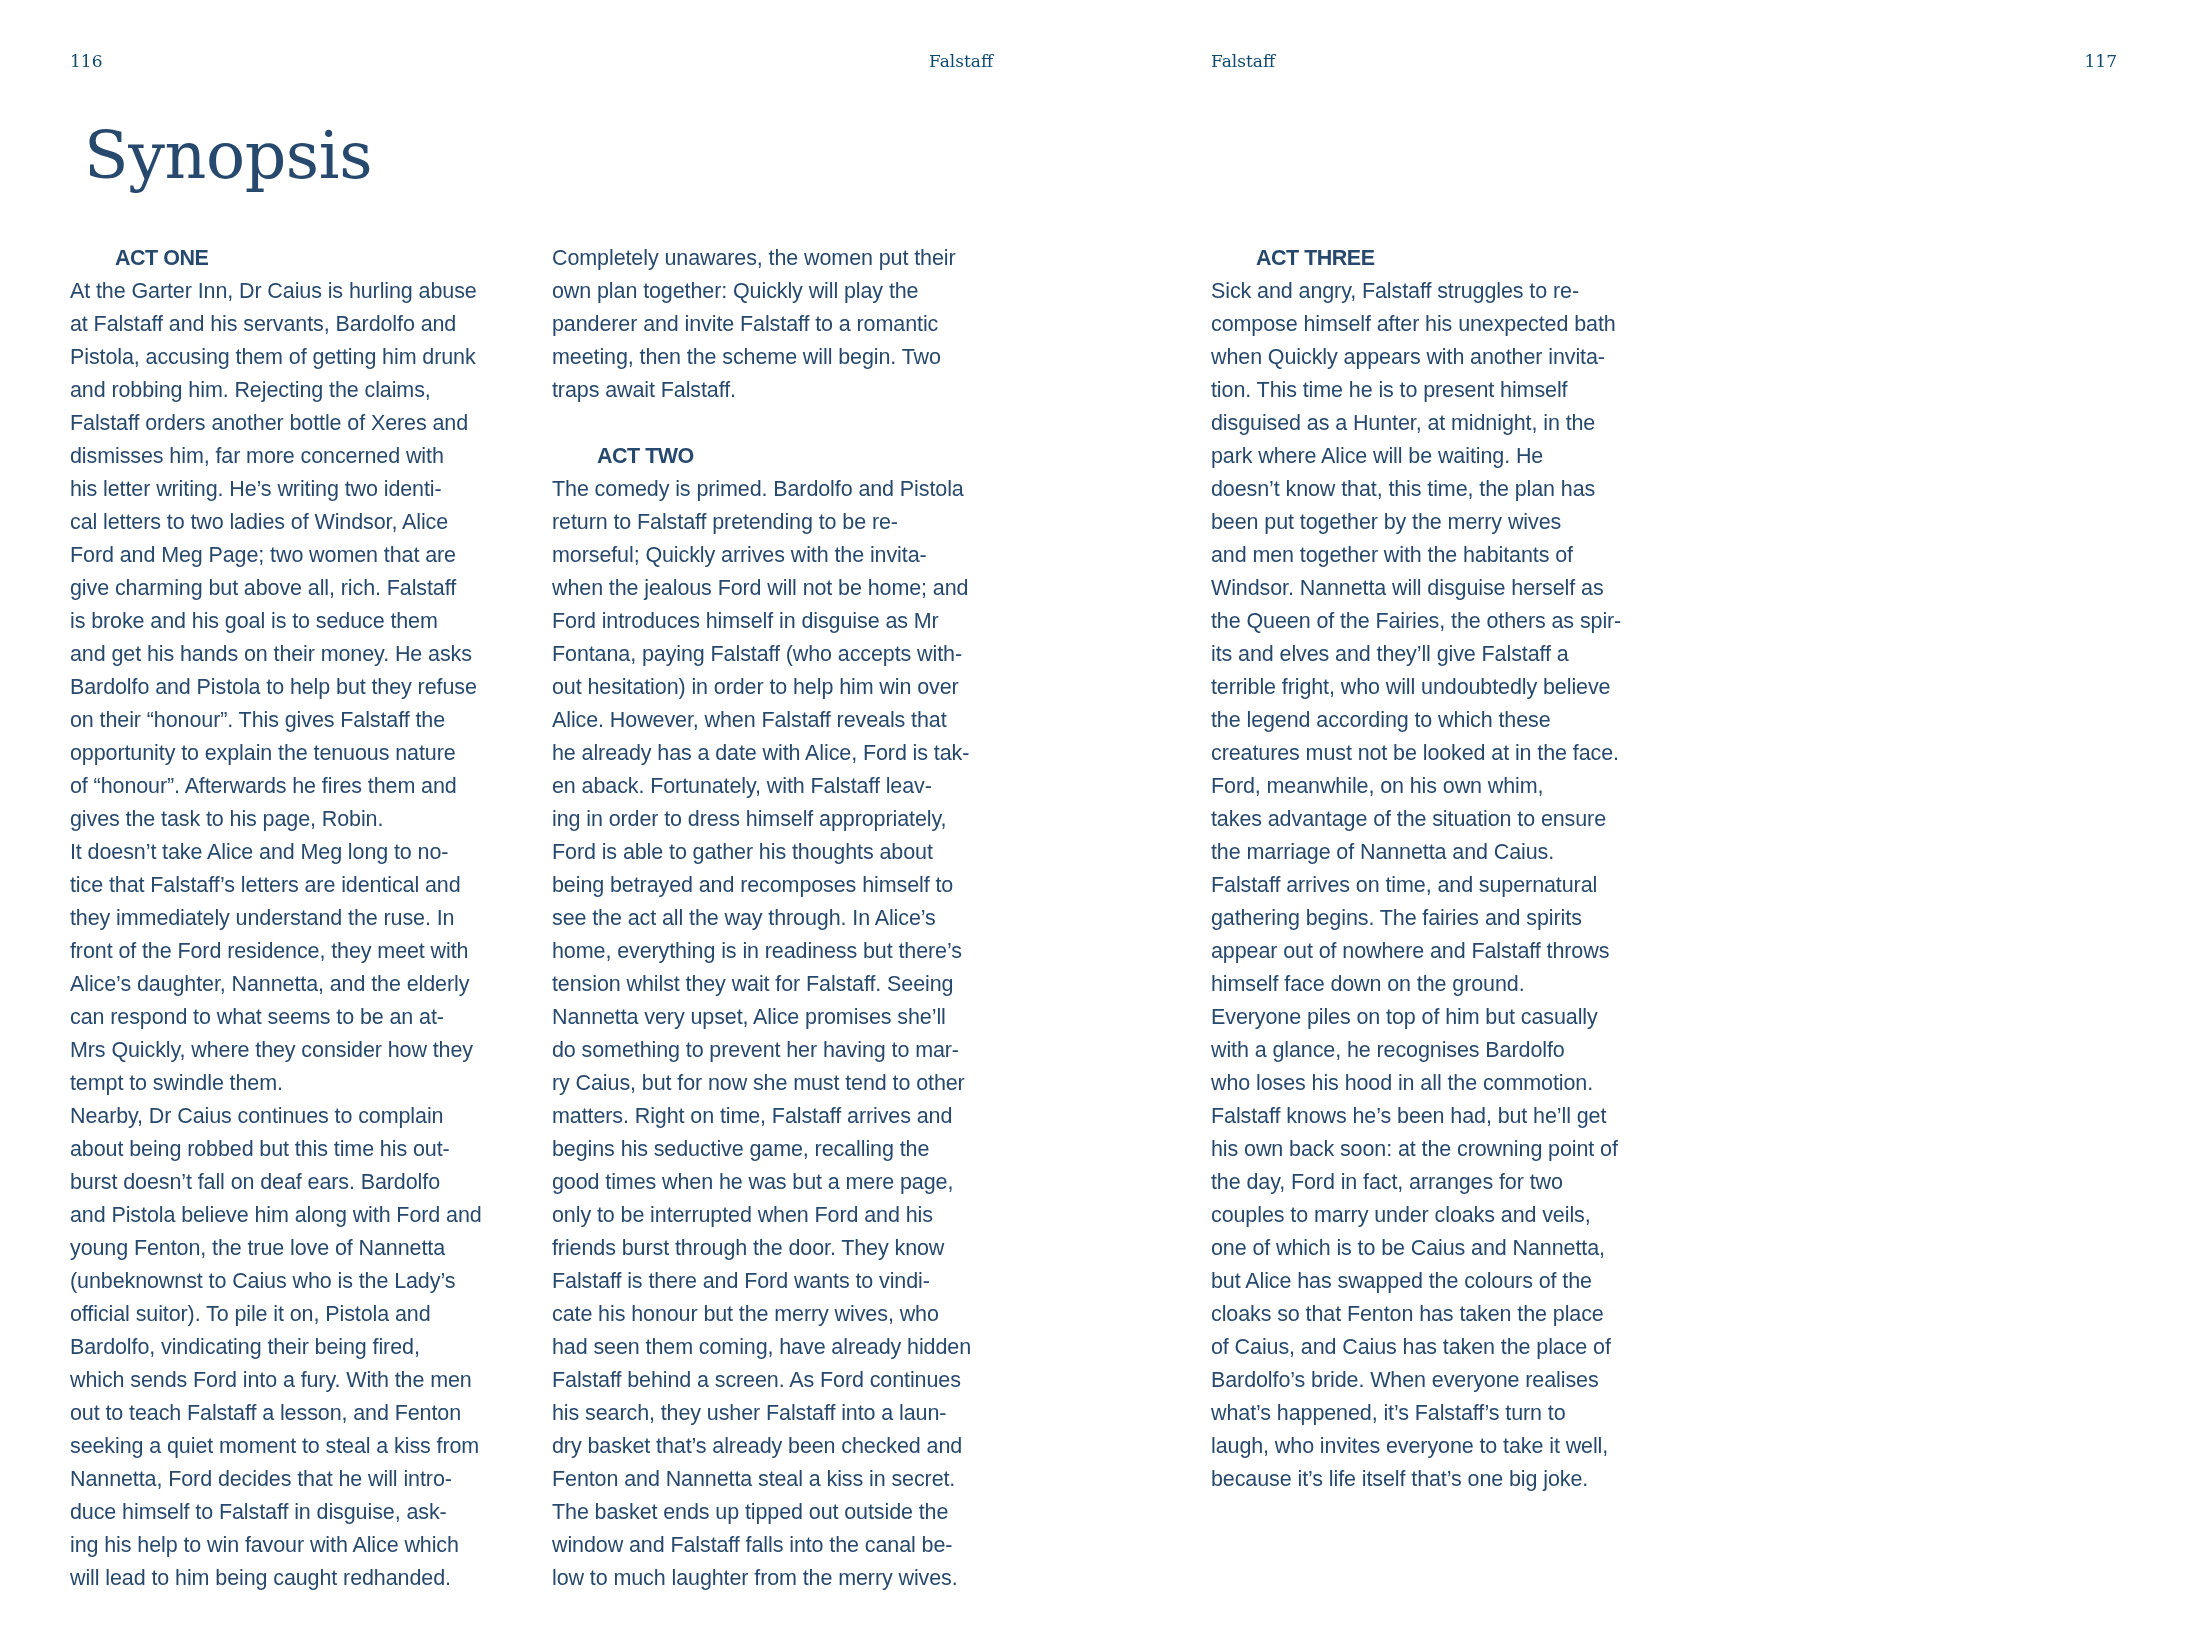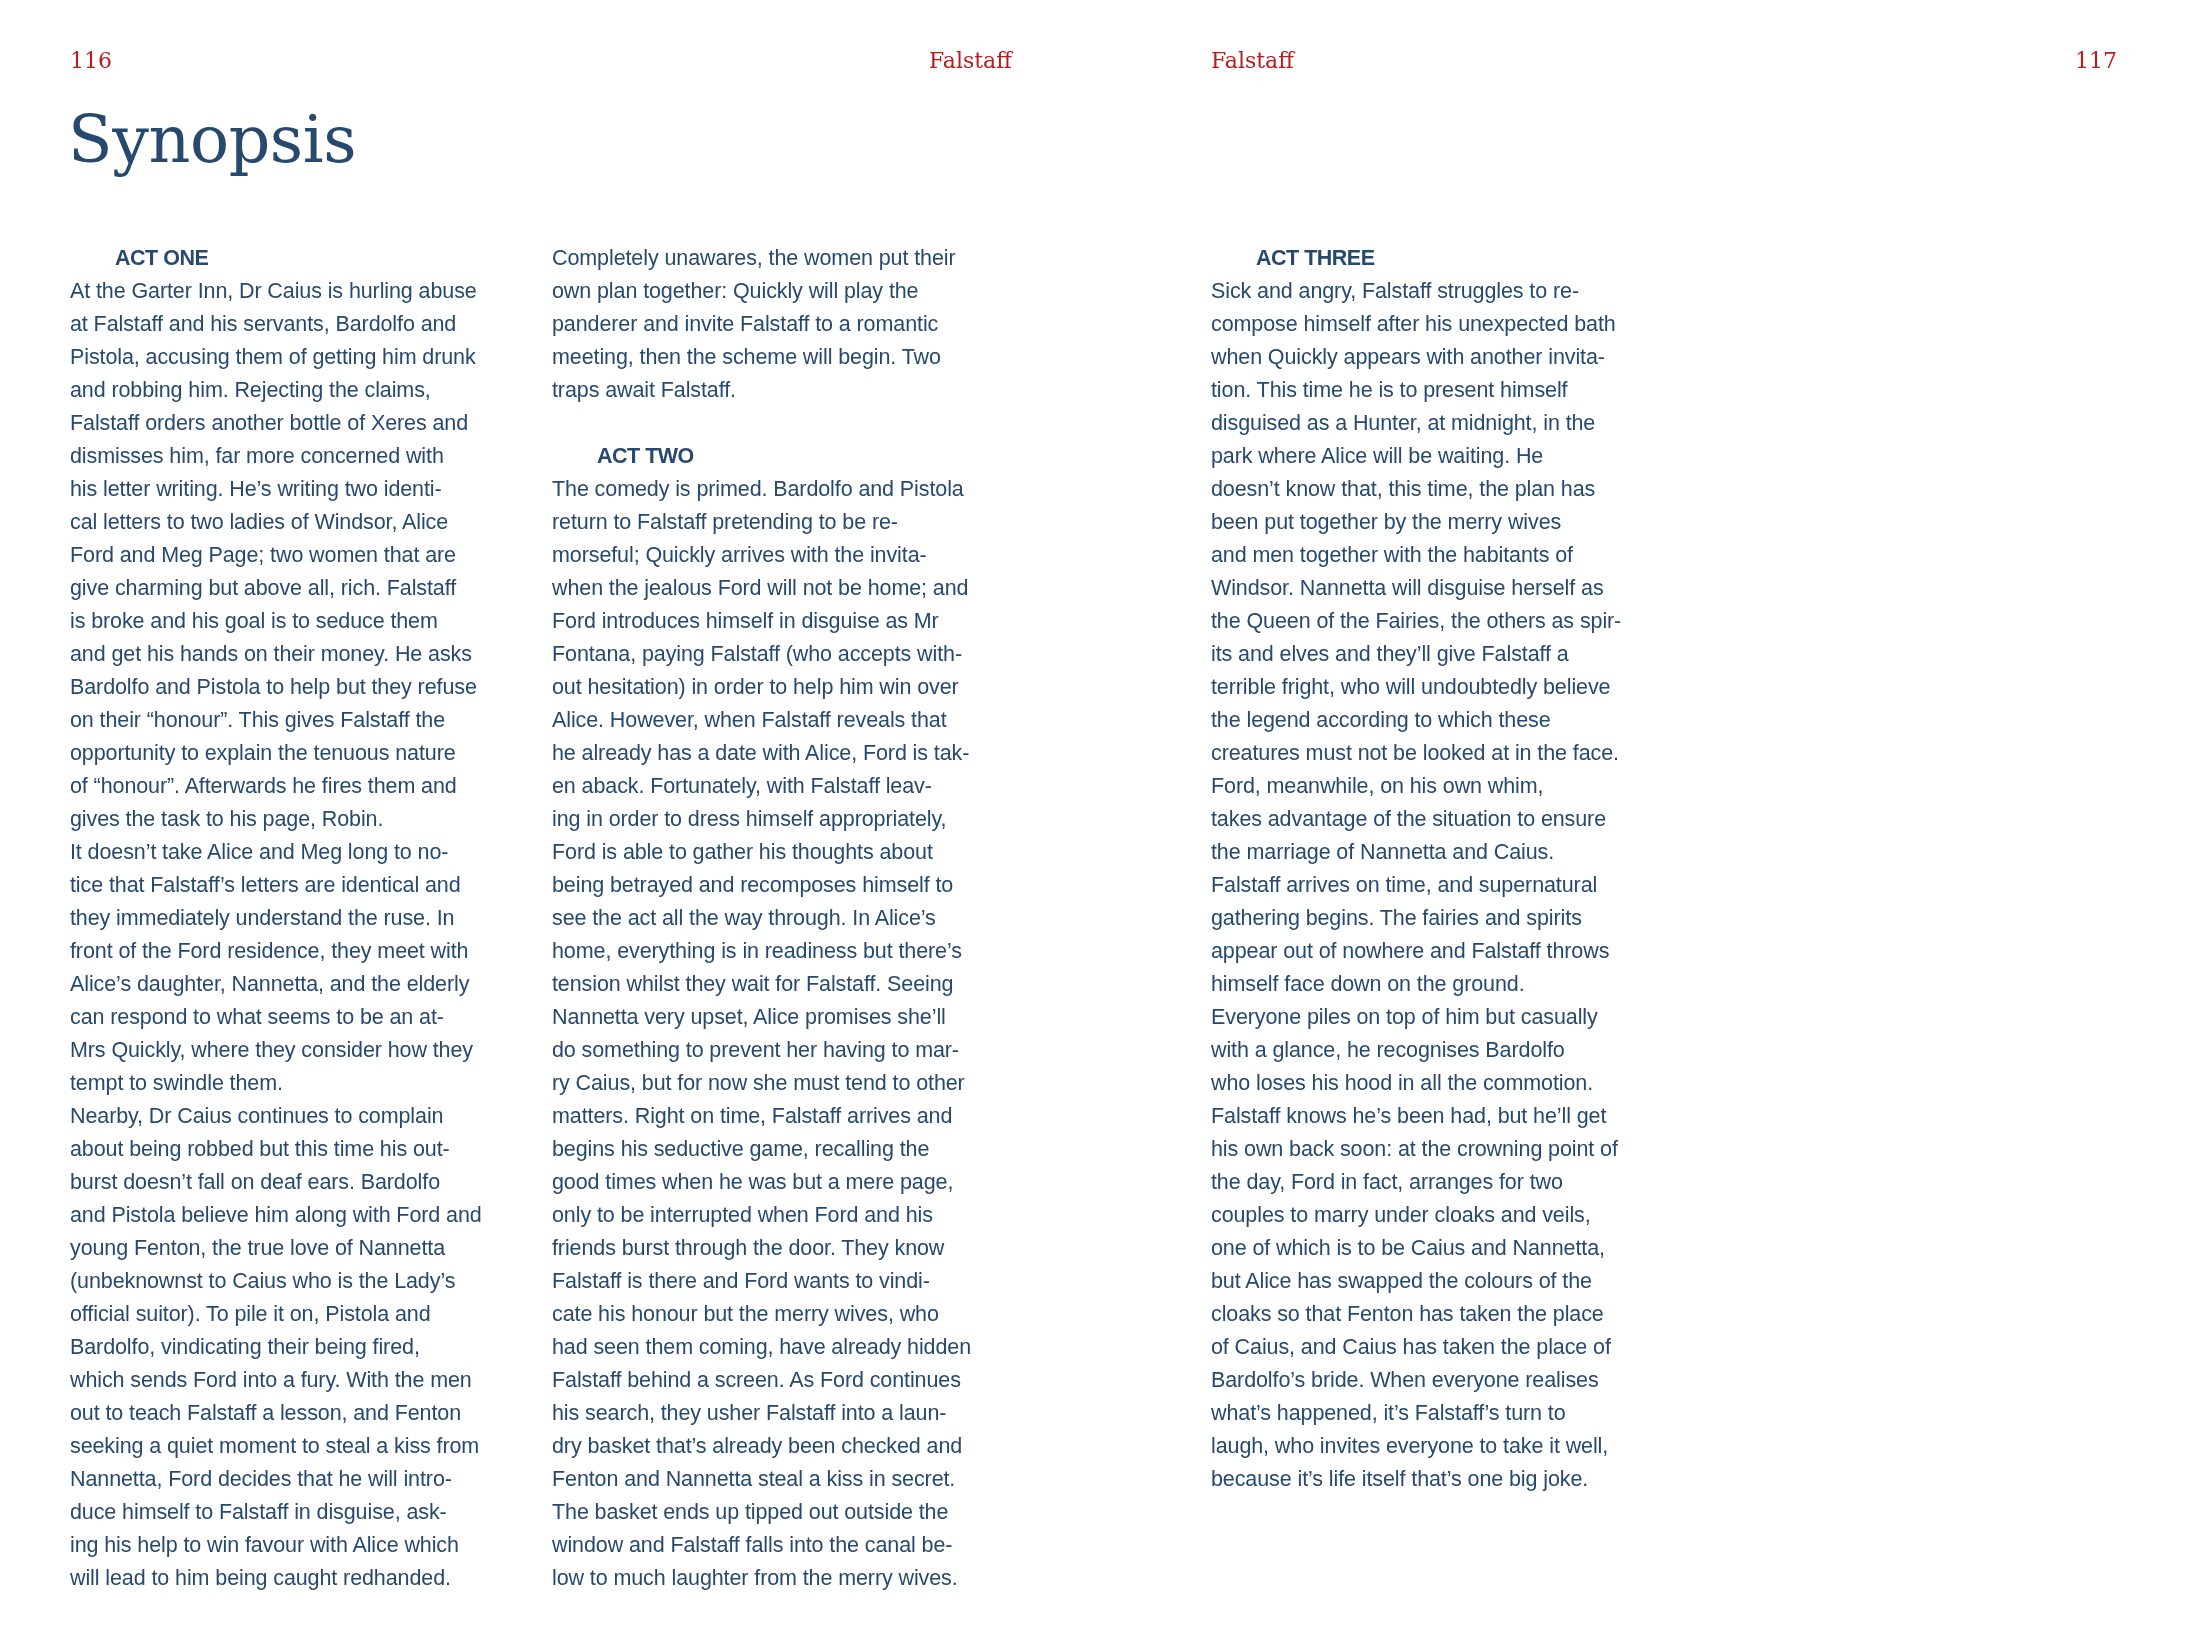--- a/index.html
+++ b/index.html
@@ -2,32 +2,32 @@
 <html style="font-size:14px"><head>
   <meta charset="utf-8">
   <style>
     html, body { margin: 0; padding: 0; background: #ffffff; }
     body {
       width: 2201px; height: 1651px; position: relative; overflow: hidden;
       color: #27496d;
       font-family: "Liberation Sans", sans-serif;
     }
     .running {
-      position: absolute; top: 49px; font-size: 22px; line-height: 24.5px;
-      font-family: "DejaVu Serif", "Liberation Serif", serif; color: #b91c1c;
+      position: absolute; top: 49px; font-size: 17px; line-height: 24.5px;
+      font-family: "DejaVu Serif", "Liberation Serif", serif; color: #0c4a6e;
       white-space: nowrap;
     }
     #pn-left { left: 70px; }
     #rh-left { left: 929px; }
     #rh-right { left: 1211px; }
     #pn-right { right: 84px; }
     #title {
       position: absolute; left: 68px; top: 98px;
       font-family: "DejaVu Serif", "Liberation Serif", serif;
-      font-size: 65px; line-height: 84px; font-weight: normal; margin: 0;
+      font-size: 65px; line-height: 84px; font-weight: normal; margin: 16px;
       color: #27496d; letter-spacing: -0.4px;
     }
     .col {
       position: absolute; top: 242px; width: 463px;
       font-size: 21.5px; line-height: 33px; letter-spacing: -0.1px;
     }
     #col-1 { left: 70px; }
     #col-2 { left: 552px; }
     #col-3 { left: 1211px; }
     .line { display: block; white-space: nowrap; height: 33px; }

